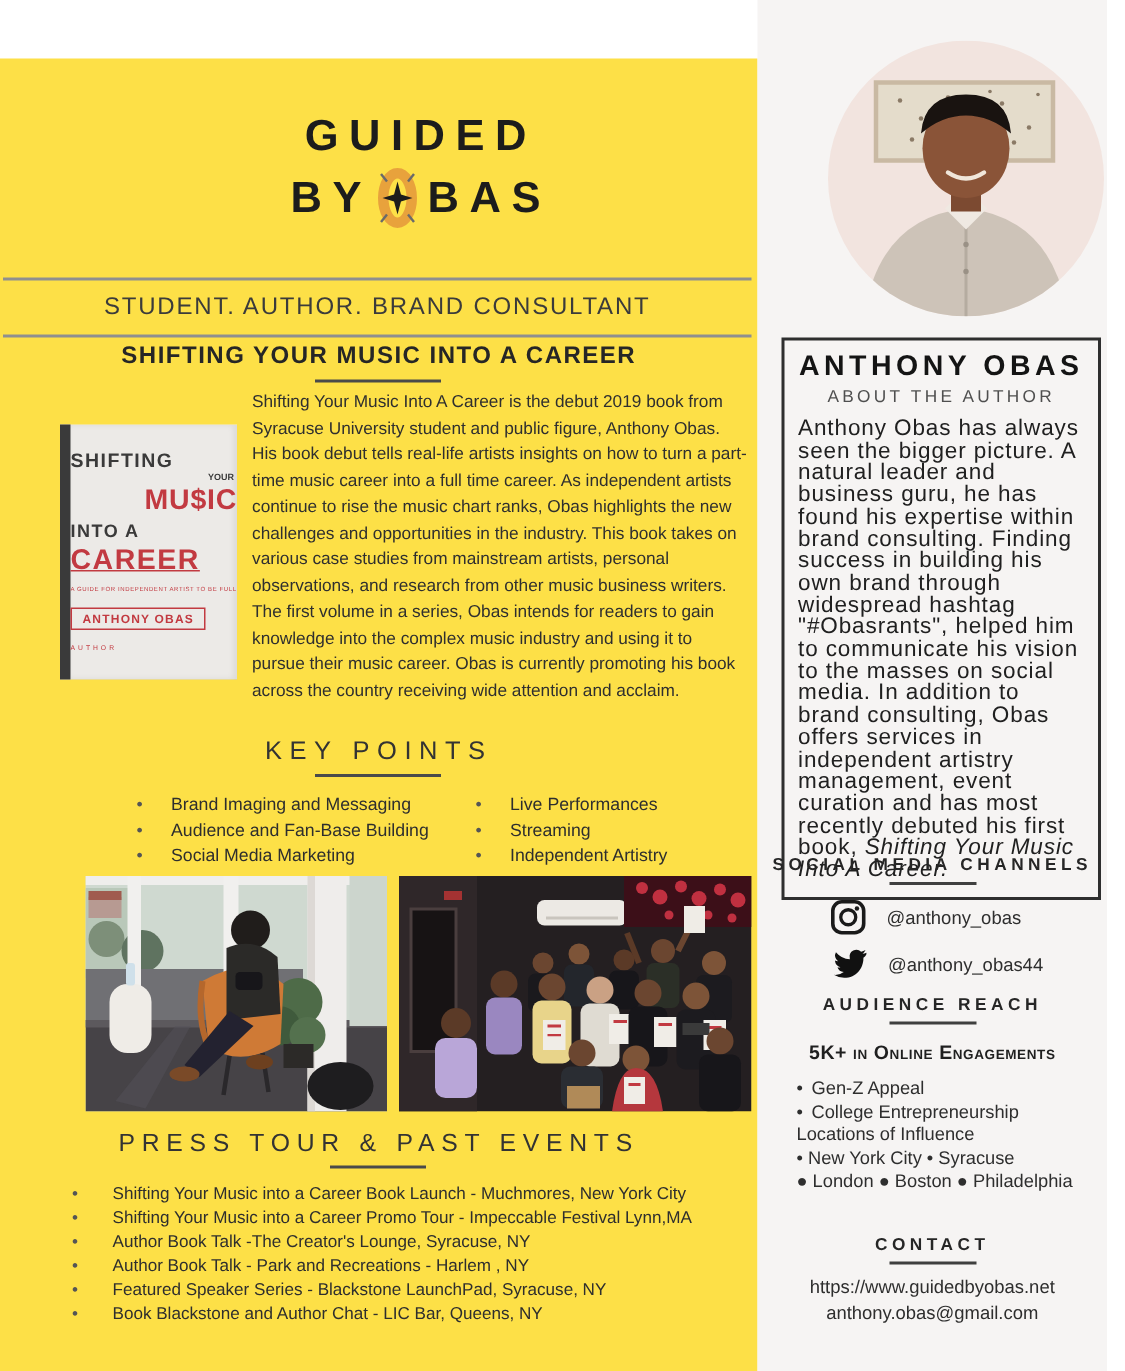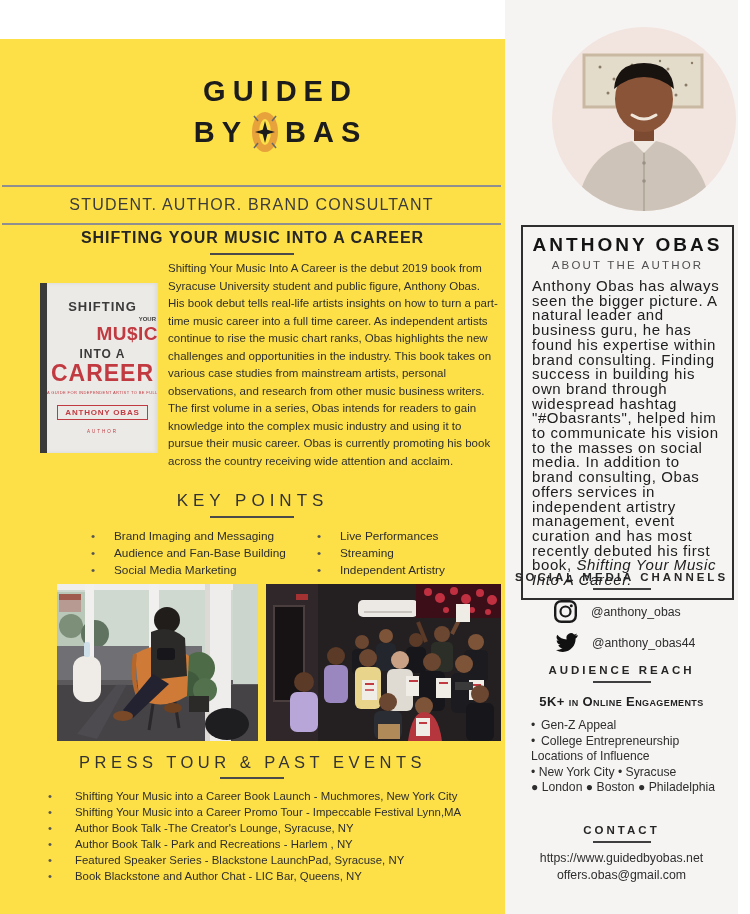--- a/index.html
+++ b/index.html
@@ -20,27 +20,27 @@
     display:flex;align-items:center;justify-content:center;
     font-size:16px;letter-spacing:1.2px;color:#3b3b3b;}
 
   .main-title{position:absolute;top:190px;left:0;width:505px;text-align:center;
     font-size:16px;font-weight:bold;letter-spacing:1px;color:#262626;}
   .main-title-underline{position:absolute;top:214px;left:210px;width:84px;height:2px;background:#4a4a4a;}
 
   
   .book-cover{position:absolute;top:244px;left:40px;width:118px;height:170px;
     background:#eceae7;border-left:7px solid #3a3a3a;box-sizing:border-box;
-    box-shadow:inset -2px 0 4px rgba(0,0,0,.08);text-align:center;padding-top:16px;}
+    box-shadow:inset -2px 0 4px rgba(0,0,0,.08);padding-top:16px;}
   .bc-line1{font-size:13px;font-weight:bold;letter-spacing:1px;color:#3a3a3a;}
   .bc-line2{display:flex;justify-content:center;align-items:flex-end;margin-top:2px;flex-direction:column;}
   .bc-your{font-size:6px;font-weight:bold;color:#3a3a3a;margin:0 2px 3px 0;}
   .bc-music{font-size:19px;font-weight:bold;color:#c23a41;letter-spacing:.5px;line-height:18px;}
   .bc-line3{font-size:12px;font-weight:bold;color:#3a3a3a;letter-spacing:1px;margin-top:4px;}
-  .bc-line4{font-size:23px;font-weight:bold;color:#c23a41;letter-spacing:1px;margin-top:3px;line-height:19px;}
+  .bc-line4{font-size:19px;font-weight:bold;color:#c23a41;letter-spacing:1px;margin-top:3px;line-height:19px;text-decoration:underline;}
   .bc-subtitle{font-size:4px;color:#c23a41;letter-spacing:.4px;margin-top:7px;white-space:nowrap;overflow:hidden;}
   .bc-authorbox{display:inline-block;border:1px solid #c23a41;padding:2px 7px;margin-top:10px;
     font-size:8px;font-weight:bold;color:#c23a41;letter-spacing:.8px;}
   .bc-role{font-size:4.5px;color:#c23a41;letter-spacing:2px;margin-top:9px;}
 
   .book-paragraph{position:absolute;top:221px;left:168px;width:330px;
     font-size:11.5px;line-height:17.5px;color:#2f2f2f;text-align:left;}
 
   .kp-title{position:absolute;top:452px;left:0;width:505px;text-align:center;
     font-size:17px;letter-spacing:5px;color:#333;}
@@ -345,16 +345,16 @@
       <div class="aud-item">Gen-Z Appeal</div>
       <div class="aud-item">College Entrepreneurship</div>
       <div class="aud-plain">Locations of Influence</div>
       <div class="aud-plain">• New York City • Syracuse</div>
       <div class="aud-plain">● London ● Boston ● Philadelphia</div>
     </div>
 
     <div class="sb-header" style="top:824px;">CONTACT</div>
     <div class="sb-underline" style="top:841px;"></div>
     <div class="contact-line" style="top:851px;">https://www.guidedbyobas.net</div>
-    <div class="contact-line" style="top:868px;">offers.obas@gmail.com</div>
+    <div class="contact-line" style="top:868px;">anthony.obas@gmail.com</div>
   </div>
 
 </div>
 
 </body></html>

